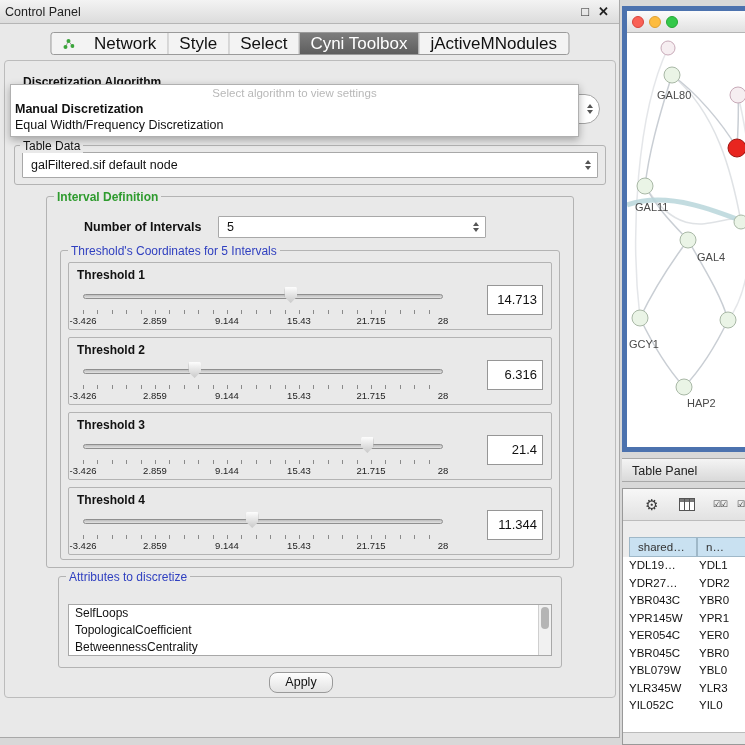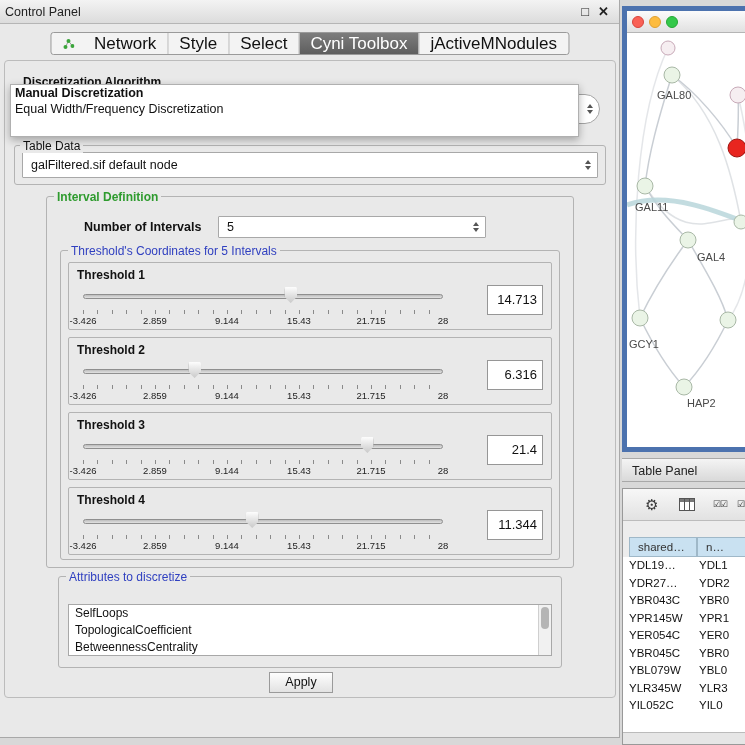--- a/index.html
+++ b/index.html
@@ -78,21 +78,21 @@
   
   .listbox { position:absolute; left:68px; top:604px; width:484px; height:52px; background:#fff;
         border:1px solid #a8a8a8; overflow:hidden; }
   .listbox .item { font-size:12px; line-height:17px; padding-left:6px; white-space:nowrap; }
   .vscroll { position:absolute; right:0; top:0; width:13px; height:100%; background:#f1f1f1;
         border-left:1px solid #cfcfcf; }
   .vscroll .thumbbar { position:absolute; left:2px; top:2px; width:8px; height:22px;
         background:#b5b5b5; border-radius:4px; }
 
   .applybtn { position:absolute; left:269px; top:672px; width:64px; height:21px;
-        background:linear-gradient(#fefefe,#e2e2e2); border:1px solid #9a9a9a; border-radius:0;
+        background:linear-gradient(#fefefe,#e2e2e2); border:1px solid #9a9a9a; border-radius:8px;
         font-size:12.5px; text-align:center; line-height:19px; cursor:default; }
 
   
   .netwin { position:absolute; left:622px; top:6px; width:150px; height:446px;
         background:#4c72ae; padding:5px 0 5px 5px; }
   .netinner { width:145px; height:436px; background:#fff; position:relative; }
   .nettitle { position:absolute; left:0; top:0; width:100%; height:22px;
         background:linear-gradient(#fbfbfb,#e1e1e1); border-bottom:1px solid #b5b5b5; }
   .light { position:absolute; top:5px; width:12px; height:12px; border-radius:50%; }
   .light.red { left:5px; background:#f96156; border:1px solid #d8443c; }
@@ -169,20 +169,21 @@
 
   <span class="grouplabel bold" style="left:20px; top:60px;margin-top:15px;">Discretization Algorithm</span>
   <div class="algo-combo">
     <div class="stepper">
       <div class="up"></div>
         <div class="dn"></div>
     </div>
   </div>
 
   <div class="popup">
+    <div class="placeholder">Select algorithm to view settings</div>
     <div class="opt bold">Manual Discretization</div>
     <div class="opt">Equal Width/Frequency Discretization</div>
   </div>
 
   <div class="group" style="left:14px; top:145px; width:592px; height:40px;"></div>
   <span class="grouplabel" style="left:20px; top:139px;">Table Data</span>
   <div class="combo" style="left:22px; top:152px; width:576px; height:26px;">
     <span class="val">galFiltered.sif default node</span>
     <div class="stepper">
       <div class="up"></div>

